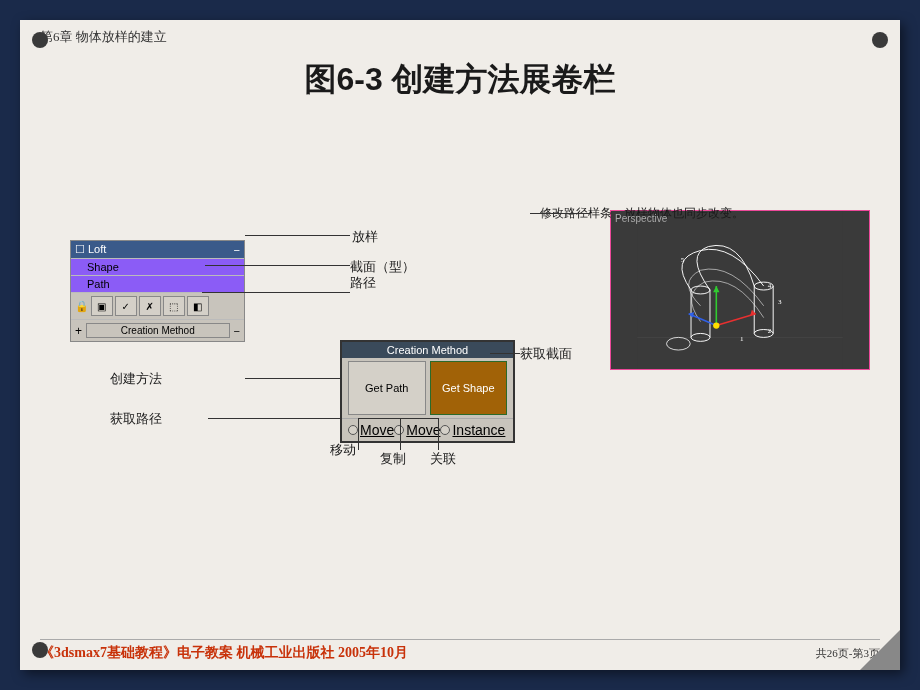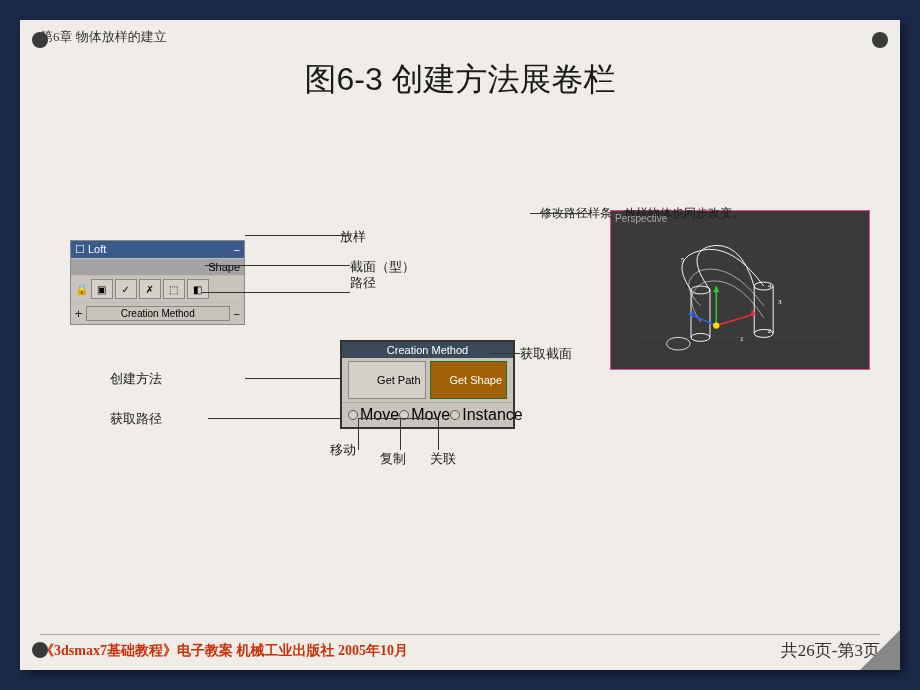--- a/index.html
+++ b/index.html
@@ -55,21 +55,21 @@
 
     .chapter-label {
       font-size: 13px;
       color: #333;
       font-family: 'SimSun', serif;
     }
 
     .main-title {
       text-align: center;
       font-size: 32px;
-      font-weight: normal;
+      font-weight: bold;
       color: #1a1a1a;
       margin-top: 12px;
       font-family: 'SimHei', 'SimSun', sans-serif;
     }
 
     
     .content-area {
       position: absolute;
       top: 100px;
       left: 20px;
@@ -88,24 +88,23 @@
       border: 1px solid #888;
       font-size: 11px;
       font-family: 'Tahoma', sans-serif;
     }
 
     .ui-panel-row {
       display: flex;
       align-items: center;
       padding: 2px 4px;
       border-bottom: 1px solid #bbb;
-      background: #a3a3a3;
+      background: #8b5cf6;
       color: #000;
       font-size: 11px;
-      justify-content: flex-end;
     }
 
     .ui-panel-row.header {
       background: #3a5a8a;
       color: white;
       justify-content: space-between;
     }
 
     .ui-panel-toolbar {
       display: flex;
@@ -168,38 +167,39 @@
     .popup-row {
       display: flex;
       align-items: center;
       padding: 3px 6px;
       border-bottom: 1px solid #aaa;
       gap: 4px;
     }
 
     .popup-btn {
       flex: 1;
-      text-align: right;
-      padding: 12px 4px;
+      text-align: center;
+      padding: 20px 4px;
       background: #d4d0c8;
       border: 1px solid #888;
       font-size: 11px;
     }
 
     .popup-btn.active {
       background: #a16207;
       color: white;
       border: 1px solid #2a6a2a;
     }
 
     .radio-group {
       display: flex;
       align-items: center;
       padding: 3px 6px;
-      font-size: 16px;
+      font-size: 14px;
+      text-decoration: underline;
     }
 
     .radio-item {
       display: flex;
       align-items: center;
       gap: 2px;
     }
 
     .radio-circle {
       width: 10px;
@@ -277,21 +277,21 @@
     }
 
     .footer-left {
       font-size: 14px;
       font-weight: bold;
       color: #c8320a;
       font-family: 'SimHei', serif;
     }
 
     .footer-right {
-      font-size: 17px;
+      font-size: 11px;
       color: #333;
       font-family: 'SimSun', serif;
     }
 
     
     .corner-circle {
       position: absolute;
       width: 16px;
       height: 16px;
       border-radius: 50%;
@@ -315,20 +315,23 @@
 
   <div class="content-area">
 
     <div class="ui-panel">
       <div class="ui-panel-row header">
         <span>☐ Loft</span>
         <span>−</span>
       </div>
       <div class="ui-panel-row">
         <span style="padding-left:12px;">Shape</span>
+      </div>
+      <div class="ui-panel-row">
+        <span style="padding-left:12px;">Path</span>
       </div>
       <div class="ui-panel-toolbar">
         <span>🔒</span>
         <div class="toolbar-btn">▣</div>
         <div class="toolbar-btn">✓</div>
         <div class="toolbar-btn">✗</div>
         <div class="toolbar-btn">⬚</div>
         <div class="toolbar-btn">◧</div>
       </div>
       <div class="creation-method-row">
@@ -407,21 +410,21 @@
         <text x="55" y="65" fill="white" font-size="9" font-family="Tahoma">5</text>
 
         <ellipse cx="52" cy="168" rx="15" ry="8" stroke="white" stroke-width="1" fill="none"></ellipse>
       </svg>
     </div>
 
     <div class="annotation" style="top: 85px; left: 500px; font-size:12px;">修改路径样条，放样物体也同步改变。</div>
 
     <div class="annot-line" style="top:93px; left:490px; width:60px;"></div>
 
-    <div class="annotation" style="top: 108px; left: 300px;">放样</div>
+    <div class="annotation" style="top: 108px; left: 312px;">放样</div>
     <div class="annot-line" style="top:115px; left:205px; width:105px;"></div>
 
     <div class="annotation" style="top: 138px; left: 310px;">截面（型）</div>
     <div class="annot-line" style="top:145px; left:165px; width:145px;"></div>
 
     <div class="annotation" style="top: 154px; left: 310px;">路径</div>
     <div class="annot-line" style="top:172px; left:162px; width:148px;"></div>
 
     <div class="annotation" style="top: 250px; left: 70px;">创建方法</div>
     <div class="annot-line" style="top:258px; left:205px; width:95px;"></div>

